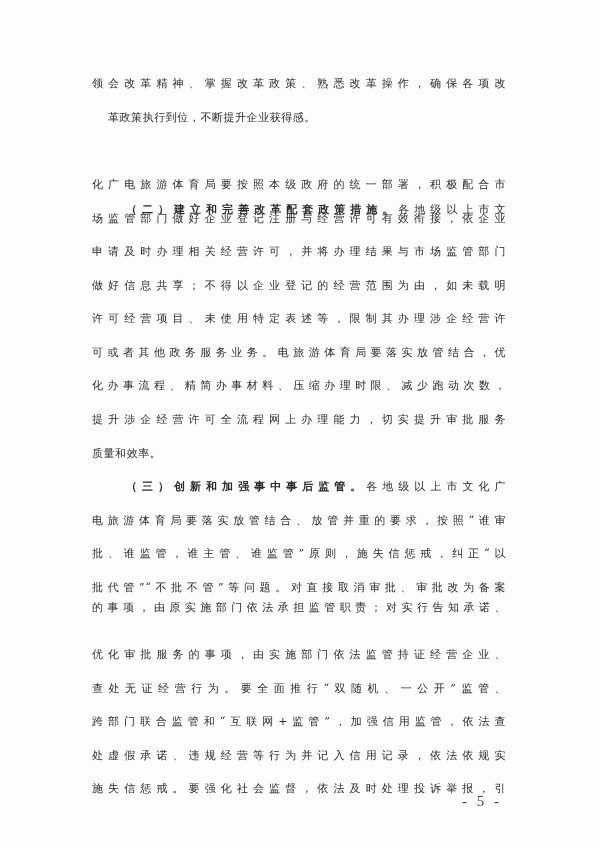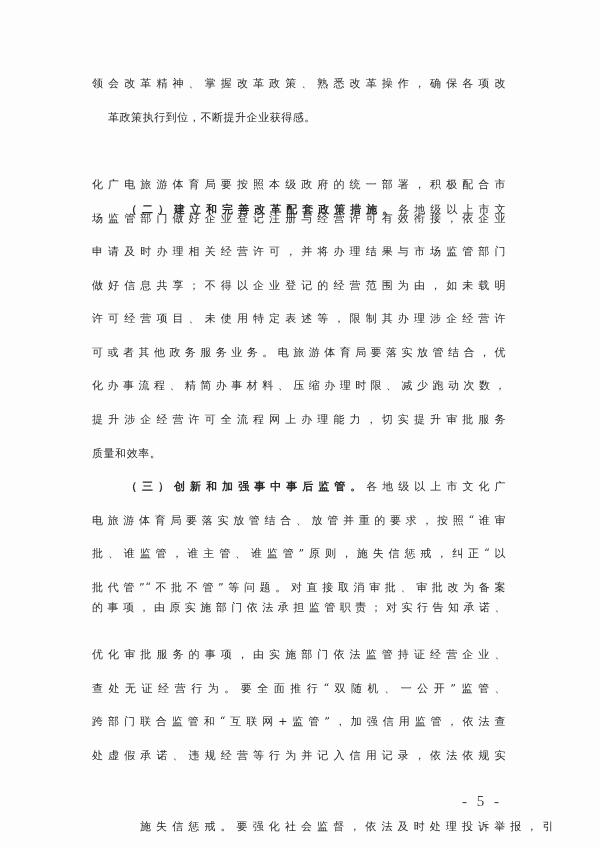--- a/index.html
+++ b/index.html
@@ -33,15 +33,15 @@
     <div class="line short" style="top: 442px;"><span>质量和效率。</span></div>
     <div class="line indent" style="top: 475px;"><span class="heading">（三）创新和加强事中事后监管。</span><span>各地级以上市文化广</span></div>
     <div class="line" style="top: 509px;"><span>电旅游体育局要落实放管结合、放管并重的要求，按照“谁审</span></div>
     <div class="line" style="top: 542px;"><span>批、谁监管，谁主管、谁监管”原则，施失信惩戒，纠正“以</span></div>
     <div class="line" style="top: 576px;"><span>批代管”“不批不管”等问题。对直接取消审批、审批改为备案</span></div>
     <div class="line" style="top: 576px; margin-top: 20px;"><span>的事项，由原实施部门依法承担监管职责；对实行告知承诺、</span></div>
     <div class="line" style="top: 643px;"><span>优化审批服务的事项，由实施部门依法监管持证经营企业、</span></div>
     <div class="line" style="top: 677px;"><span>查处无证经营行为。要全面推行“双随机、一公开”监管、</span></div>
     <div class="line" style="top: 710px;"><span>跨部门联合监管和“互联网+监管”，加强信用监管，依法查</span></div>
     <div class="line" style="top: 744px;"><span>处虚假承诺、违规经营等行为并记入信用记录，依法依规实</span></div>
-    <div class="line" style="top: 815px; margin-left: 48px;"><span>施失信惩戒。要强化社会监督，依法及时处理投诉举报，引</span></div>
+    <div class="line" style="top: 777px;"><span>施失信惩戒。要强化社会监督，依法及时处理投诉举报，引</span></div>
   </div>
 <div class="page-num">- 5 -</div>
 
 </body></html>

